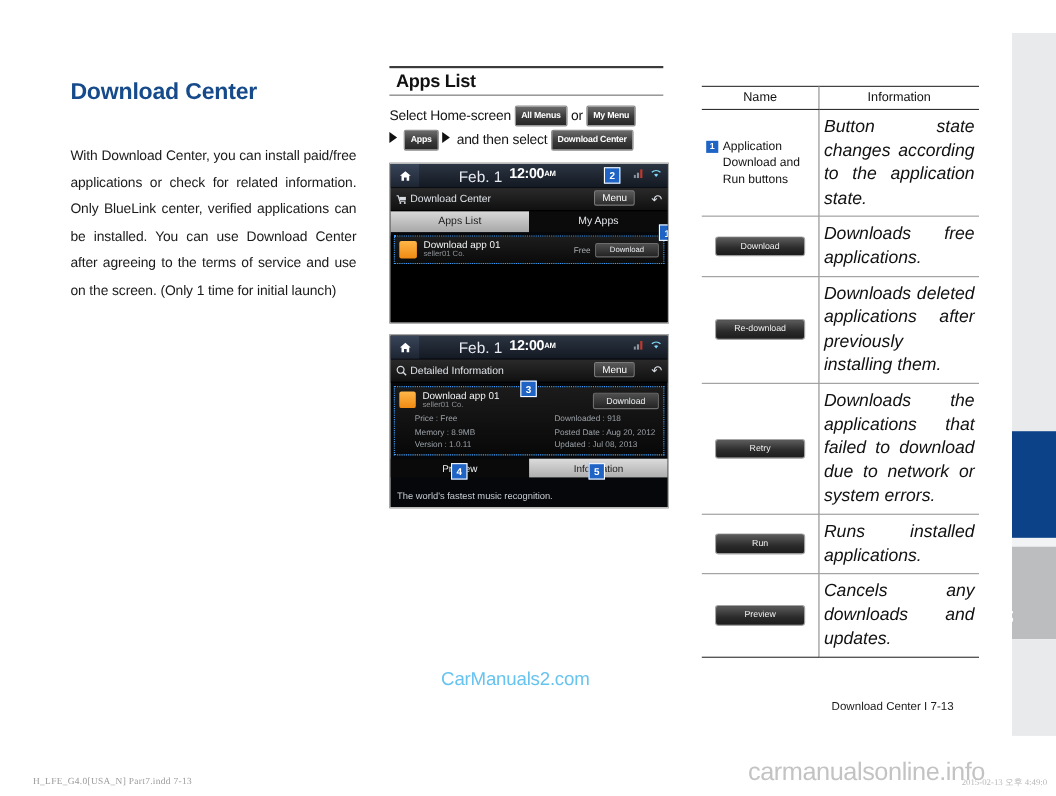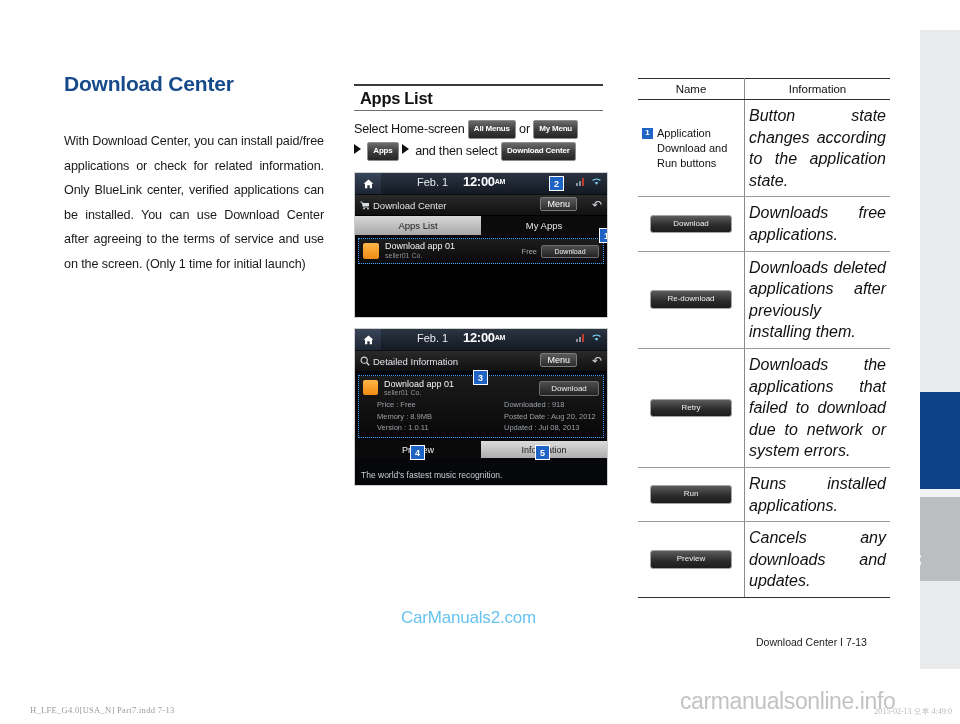--- a/index.html
+++ b/index.html
@@ -83,21 +83,21 @@
     line-height: 1.95;
     text-align: justify;
     margin: 0;
     letter-spacing: -0.1px;
   }
 
   
   #col-mid {
     position: absolute;
     left: 354px;
-    top: 84px;
+    top: 60px;
     width: 249px;
   }
   .sec-head-wrap {
     border-top: 2px solid #3b3b3b;
     border-bottom: 1.5px solid #6f6f6f;
     padding: 3px 0 2px 6px;
   }
   .sec-head {
     font-size: 16.5px;
     font-weight: bold;
@@ -154,21 +154,21 @@
     border-bottom: 1px solid #0a0d12;
   }
   .sb-home {
     position: absolute; left: 0; top: 0;
     width: 26px; height: 21px;
     background: linear-gradient(#39455a, #1d2532);
     display: flex; align-items: center; justify-content: center;
   }
   .sb-date {
     position: absolute; left: 62px; top: 3px;
-    color: #e8ecf2; font-size: 11px;
+    color: #e8ecf2; font-size: 14px;
   }
   .sb-time {
     position: absolute; left: 108px; top: 1px;
     color: #ffffff; font-size: 13px; font-weight: bold;
     letter-spacing: -0.3px;
   }
   .sb-ampm { font-size: 7px; vertical-align: 2px; }
   .sb-icons {
     position: absolute; right: 5px; top: 4px;
     display: flex; gap: 5px; align-items: center;

